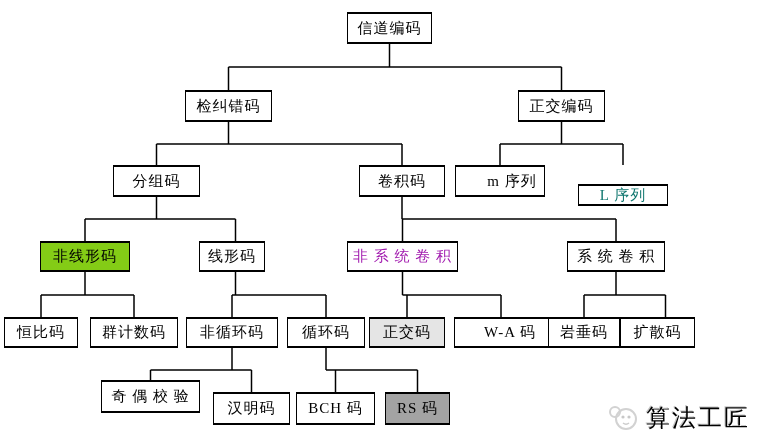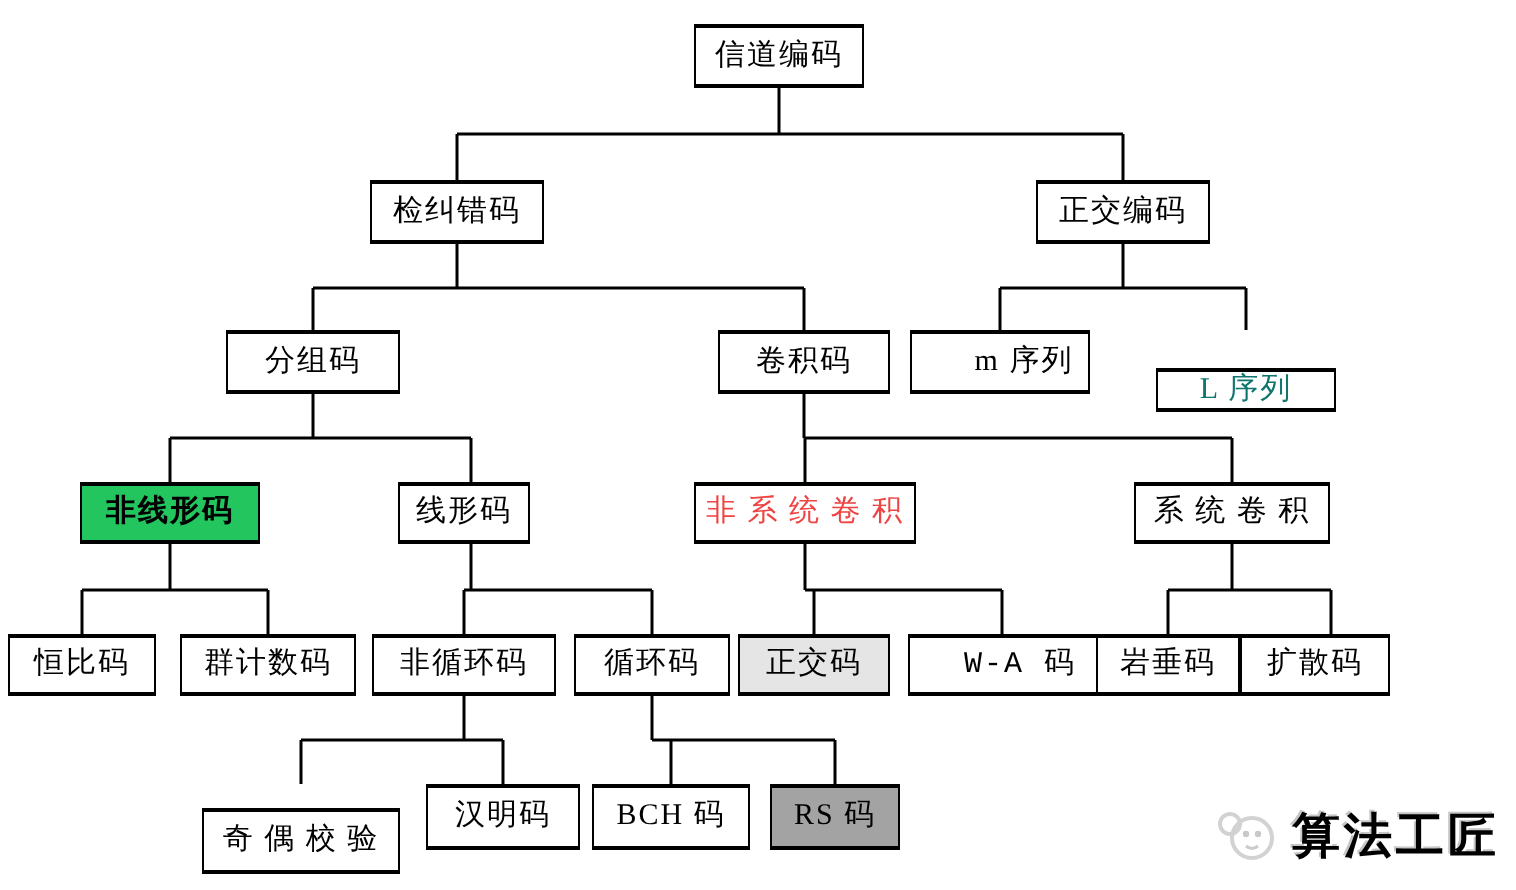--- a/index.html
+++ b/index.html
@@ -33,21 +33,21 @@
   .watermark {
     position: absolute;
     right: 8px;
     bottom: 11px;
     display: flex;
     align-items: center;
     gap: 6px;
   }
   .watermark-text {
     font-size: 24px;
-    font-weight: bold;
+    font-weight: normal;
     letter-spacing: 2px;
     text-shadow: 1px 1px 0 #ffffff, -1px -1px 0 #c6c6c6;
     font-family: "Liberation Sans", "DejaVu Sans", sans-serif;
   }
 </style>
 </head>
 <body>
 
 <div class="canvas">
   <svg id="connector-svg">
@@ -97,33 +97,33 @@
       <line x1="417.5" y1="370" x2="417.5" y2="392" stroke="#000000" stroke-width="1.5"></line>
     </svg>
   <div id="nodes-layer">
       <div class="node" style="left: 347px; top: 12px; width: 85px; height: 32px; border-color: rgb(0, 0, 0); background: rgb(255, 255, 255); color: rgb(0, 0, 0);">信道编码</div>
       <div class="node" style="left: 185px; top: 90px; width: 87px; height: 32px; border-color: rgb(0, 0, 0); background: rgb(255, 255, 255); color: rgb(0, 0, 0);">检纠错码</div>
       <div class="node" style="left: 518px; top: 90px; width: 87px; height: 32px; border-color: rgb(0, 0, 0); background: rgb(255, 255, 255); color: rgb(0, 0, 0);">正交编码</div>
       <div class="node" style="left: 113px; top: 165px; width: 87px; height: 32px; border-color: rgb(0, 0, 0); background: rgb(255, 255, 255); color: rgb(0, 0, 0);">分组码</div>
       <div class="node" style="left: 359px; top: 165px; width: 86px; height: 32px; border-color: rgb(0, 0, 0); background: rgb(255, 255, 255); color: rgb(0, 0, 0);">卷积码</div>
       <div class="node" style="left: 455px; top: 165px; width: 90px; height: 32px; border-color: rgb(0, 0, 0); background: rgb(255, 255, 255); color: rgb(0, 0, 0); padding-left: 24px;">m 序列</div>
       <div class="node" style="left: 578px; top: 165px; width: 90px; height: 22px; border-color: rgb(0, 0, 0); background: rgb(255, 255, 255); color: #0f766e; margin-top: 19px;">L 序列</div>
-      <div class="node" style="left: 40px; top: 241px; width: 90px; height: 31px; border-color: rgb(0, 0, 0); background: #22c55e; color: rgb(0, 0, 0); font-weight: bold;">非线形码</div>
+      <div class="node" style="left: 40px; top: 241px; width: 90px; height: 31px; border-color: rgb(0, 0, 0); background: #84cc16; color: rgb(0, 0, 0);">非线形码</div>
       <div class="node" style="left: 199px; top: 241px; width: 66px; height: 31px; border-color: rgb(0, 0, 0); background: rgb(255, 255, 255); color: rgb(0, 0, 0);">线形码</div>
-      <div class="node" style="left: 347px; top: 241px; width: 111px; height: 31px; border-color: rgb(0, 0, 0); background: rgb(255, 255, 255); color: #ef4444;">非 系 统 卷 积</div>
+      <div class="node" style="left: 347px; top: 241px; width: 111px; height: 31px; border-color: rgb(0, 0, 0); background: rgb(255, 255, 255); color: #a21caf;">非 系 统 卷 积</div>
       <div class="node" style="left: 567px; top: 241px; width: 98px; height: 31px; border-color: rgb(0, 0, 0); background: rgb(255, 255, 255); color: rgb(0, 0, 0);">系 统 卷 积</div>
       <div class="node" style="left: 4px; top: 317px; width: 74px; height: 31px; border-color: rgb(0, 0, 0); background: rgb(255, 255, 255); color: rgb(0, 0, 0);">恒比码</div>
       <div class="node" style="left: 90px; top: 317px; width: 88px; height: 31px; border-color: rgb(0, 0, 0); background: rgb(255, 255, 255); color: rgb(0, 0, 0);">群计数码</div>
       <div class="node" style="left: 186px; top: 317px; width: 92px; height: 31px; border-color: rgb(0, 0, 0); background: rgb(255, 255, 255); color: rgb(0, 0, 0);">非循环码</div>
       <div class="node" style="left: 287px; top: 317px; width: 78px; height: 31px; border-color: rgb(0, 0, 0); background: rgb(255, 255, 255); color: rgb(0, 0, 0);">循环码</div>
       <div class="node" style="left: 369px; top: 317px; width: 76px; height: 31px; border-color: rgb(0, 0, 0); background: #e5e5e5; color: rgb(0, 0, 0);">正交码</div>
-      <div class="node" style="left: 454px; top: 317px; width: 112px; height: 31px; border-color: rgb(0, 0, 0); background: rgb(255, 255, 255); color: rgb(0, 0, 0); font-family: Liberation Mono, monospace;">W-A 码</div>
+      <div class="node" style="left: 454px; top: 317px; width: 112px; height: 31px; border-color: rgb(0, 0, 0); background: rgb(255, 255, 255); color: rgb(0, 0, 0);">W-A 码</div>
       <div class="node" style="left: 548px; top: 317px; width: 72px; height: 31px; border-color: rgb(0, 0, 0); background: rgb(255, 255, 255); color: rgb(0, 0, 0);">岩垂码</div>
       <div class="node" style="left: 620px; top: 317px; width: 75px; height: 31px; border-color: rgb(0, 0, 0); background: rgb(255, 255, 255); color: rgb(0, 0, 0);">扩散码</div>
-      <div class="node" style="left: 101px; top: 404px; width: 99px; height: 33px; border-color: rgb(0, 0, 0); background: rgb(255, 255, 255); color: rgb(0, 0, 0);">奇 偶 校 验</div>
+      <div class="node" style="left: 101px; top: 380px; width: 99px; height: 33px; border-color: rgb(0, 0, 0); background: rgb(255, 255, 255); color: rgb(0, 0, 0);">奇 偶 校 验</div>
       <div class="node" style="left: 213px; top: 392px; width: 77px; height: 33px; border-color: rgb(0, 0, 0); background: rgb(255, 255, 255); color: rgb(0, 0, 0);">汉明码</div>
       <div class="node" style="left: 296px; top: 392px; width: 79px; height: 33px; border-color: rgb(0, 0, 0); background: rgb(255, 255, 255); color: rgb(0, 0, 0);">BCH 码</div>
       <div class="node" style="left: 385px; top: 392px; width: 65px; height: 33px; border-color: rgb(0, 0, 0); background: #a3a3a3; color: rgb(0, 0, 0);">RS 码</div>
     </div>
 
   <div class="watermark">
     <span style="display:inline-block;line-height:0;">
       <svg width="34" height="28" viewBox="0 0 34 28">
         <circle cx="9" cy="8" r="5" fill="none" stroke="#d2d2d2" stroke-width="2"></circle>
         <circle cx="20" cy="15" r="10" fill="none" stroke="#d2d2d2" stroke-width="2"></circle>

